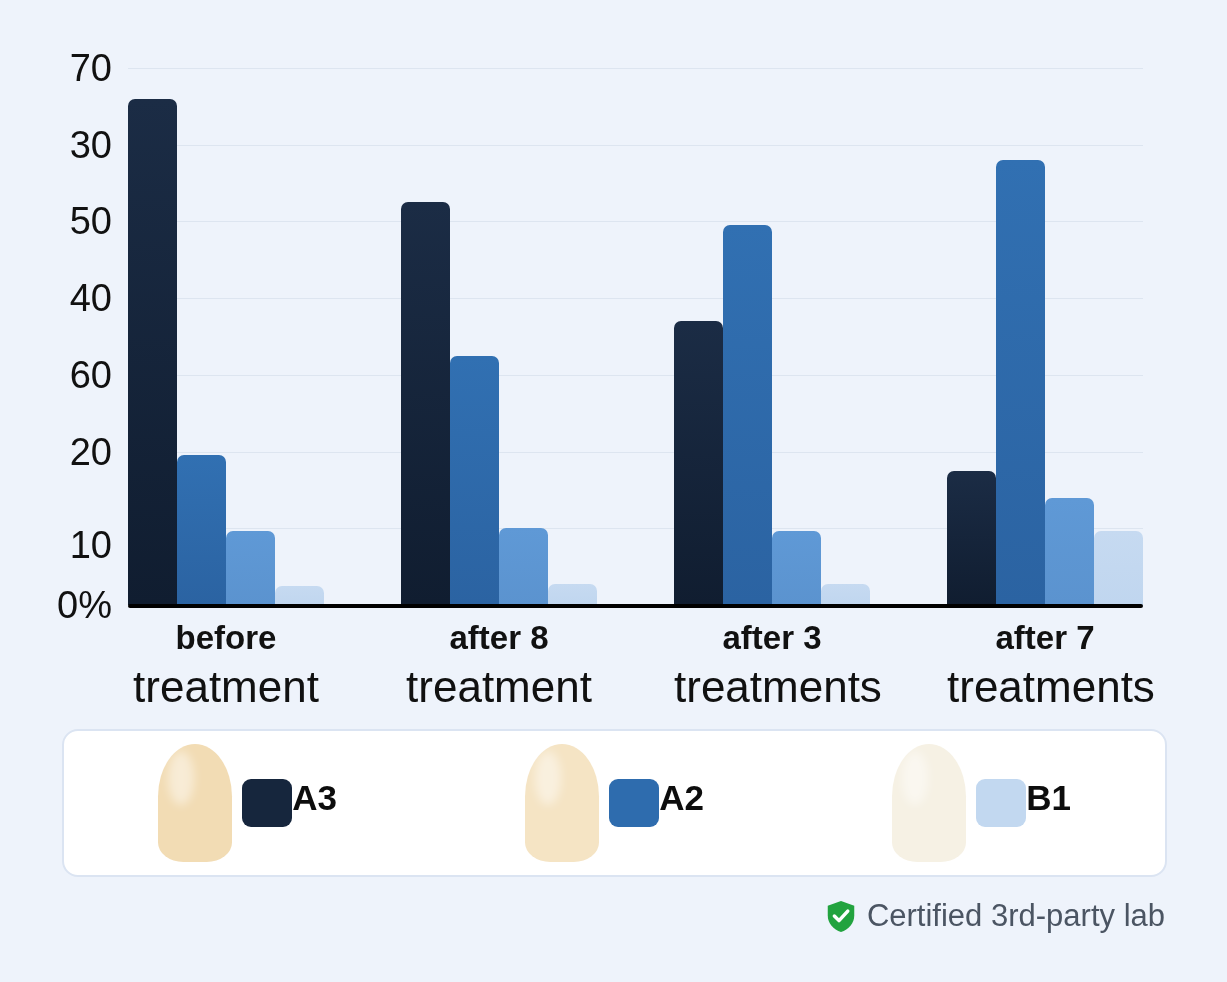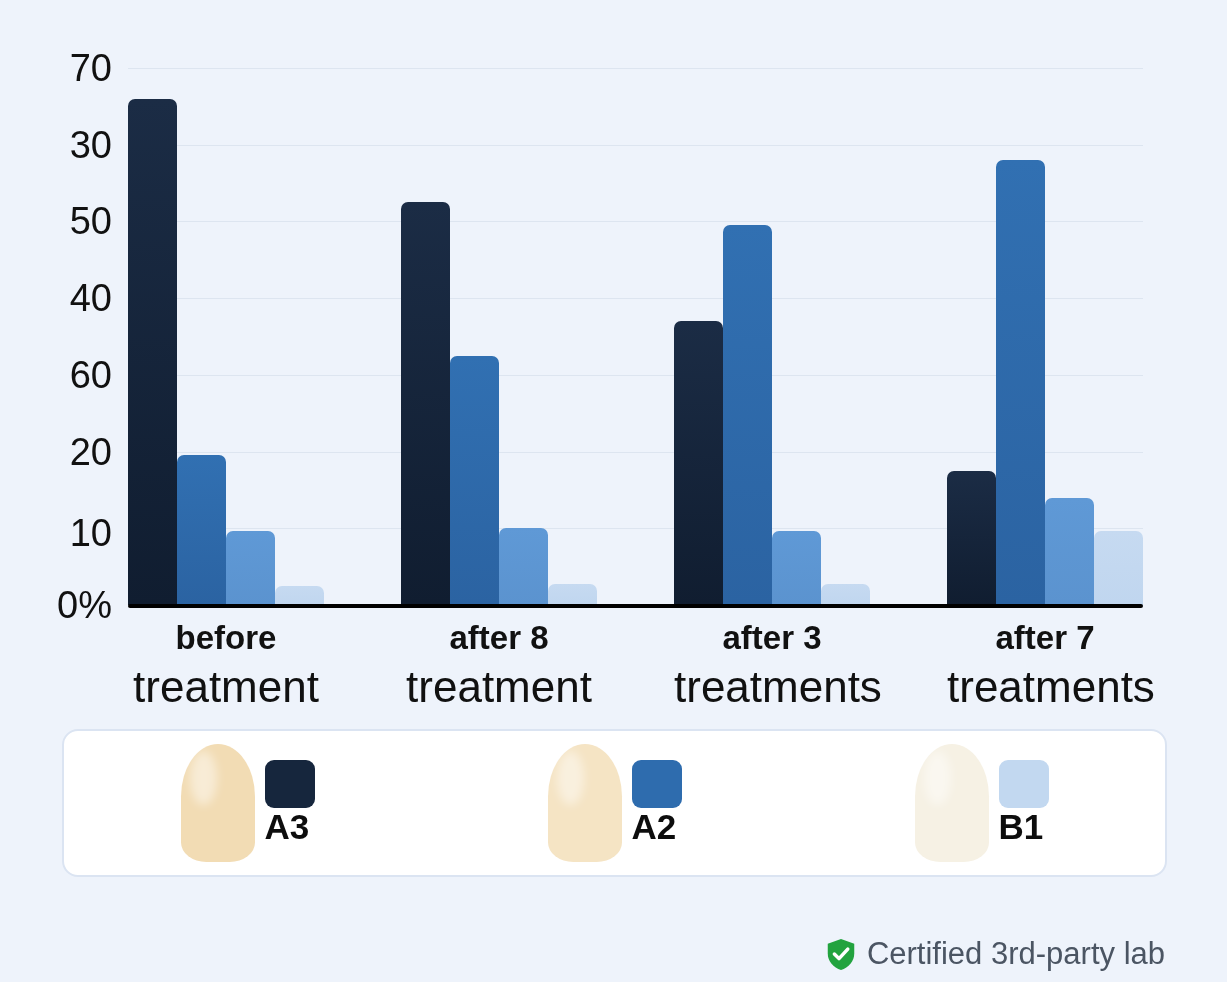--- a/index.html
+++ b/index.html
@@ -159,21 +159,21 @@
     left: 13%;
     top: 6%;
     width: 36%;
     height: 46%;
     border-radius: 50%;
     background: rgba(255,255,255,0.45);
     filter: blur(5px);
   }
   .swatch-col {
     display: flex;
-    flex-direction: column;
+    flex-direction: row;
     align-items: flex-start;
     gap: 0;
   }
   .swatch {
     width: 50px;
     height: 48px;
     border-radius: 9px;
   }
   .shade-label {
     font-size: 35px;
@@ -183,21 +183,20 @@
   }
 
   
   .badge {
     position: absolute;
     right: 62px;
     top: 898px;
     display: flex;
     align-items: center;
     gap: 11px;
-    margin-top: 38px;
   }
   .badge-text {
     font-size: 31px;
     color: #4b5563;
     white-space: nowrap;
   }
   .shield {
     width: 30px;
     height: 33px;
     flex: none;
@@ -210,21 +209,21 @@
 <div class="page">
 
   <div class="chart-wrap">
     <div class="ylabels" id="ylabels">
         <div class="ytick" style="top: 0px;">70</div>
         <div class="ytick" style="top: 76.7143px;">30</div>
         <div class="ytick" style="top: 153.429px;">50</div>
         <div class="ytick" style="top: 230.143px;">40</div>
         <div class="ytick" style="top: 306.857px;">60</div>
         <div class="ytick" style="top: 383.571px;">20</div>
-        <div class="ytick" style="top: 465px;">10</div>
+        <div class="ytick" style="top: 477px;">10</div>
         <div class="ytick" style="top: 537px;">0%</div>
       </div>
     <div class="plot">
       <div class="gridlines" id="gridlines">
           <div class="gridline" style="top: 0px;"></div>
           <div class="gridline" style="top: 76.7143px;"></div>
           <div class="gridline" style="top: 153.429px;"></div>
           <div class="gridline" style="top: 230.143px;"></div>
           <div class="gridline" style="top: 306.857px;"></div>
           <div class="gridline" style="top: 383.571px;"></div>

